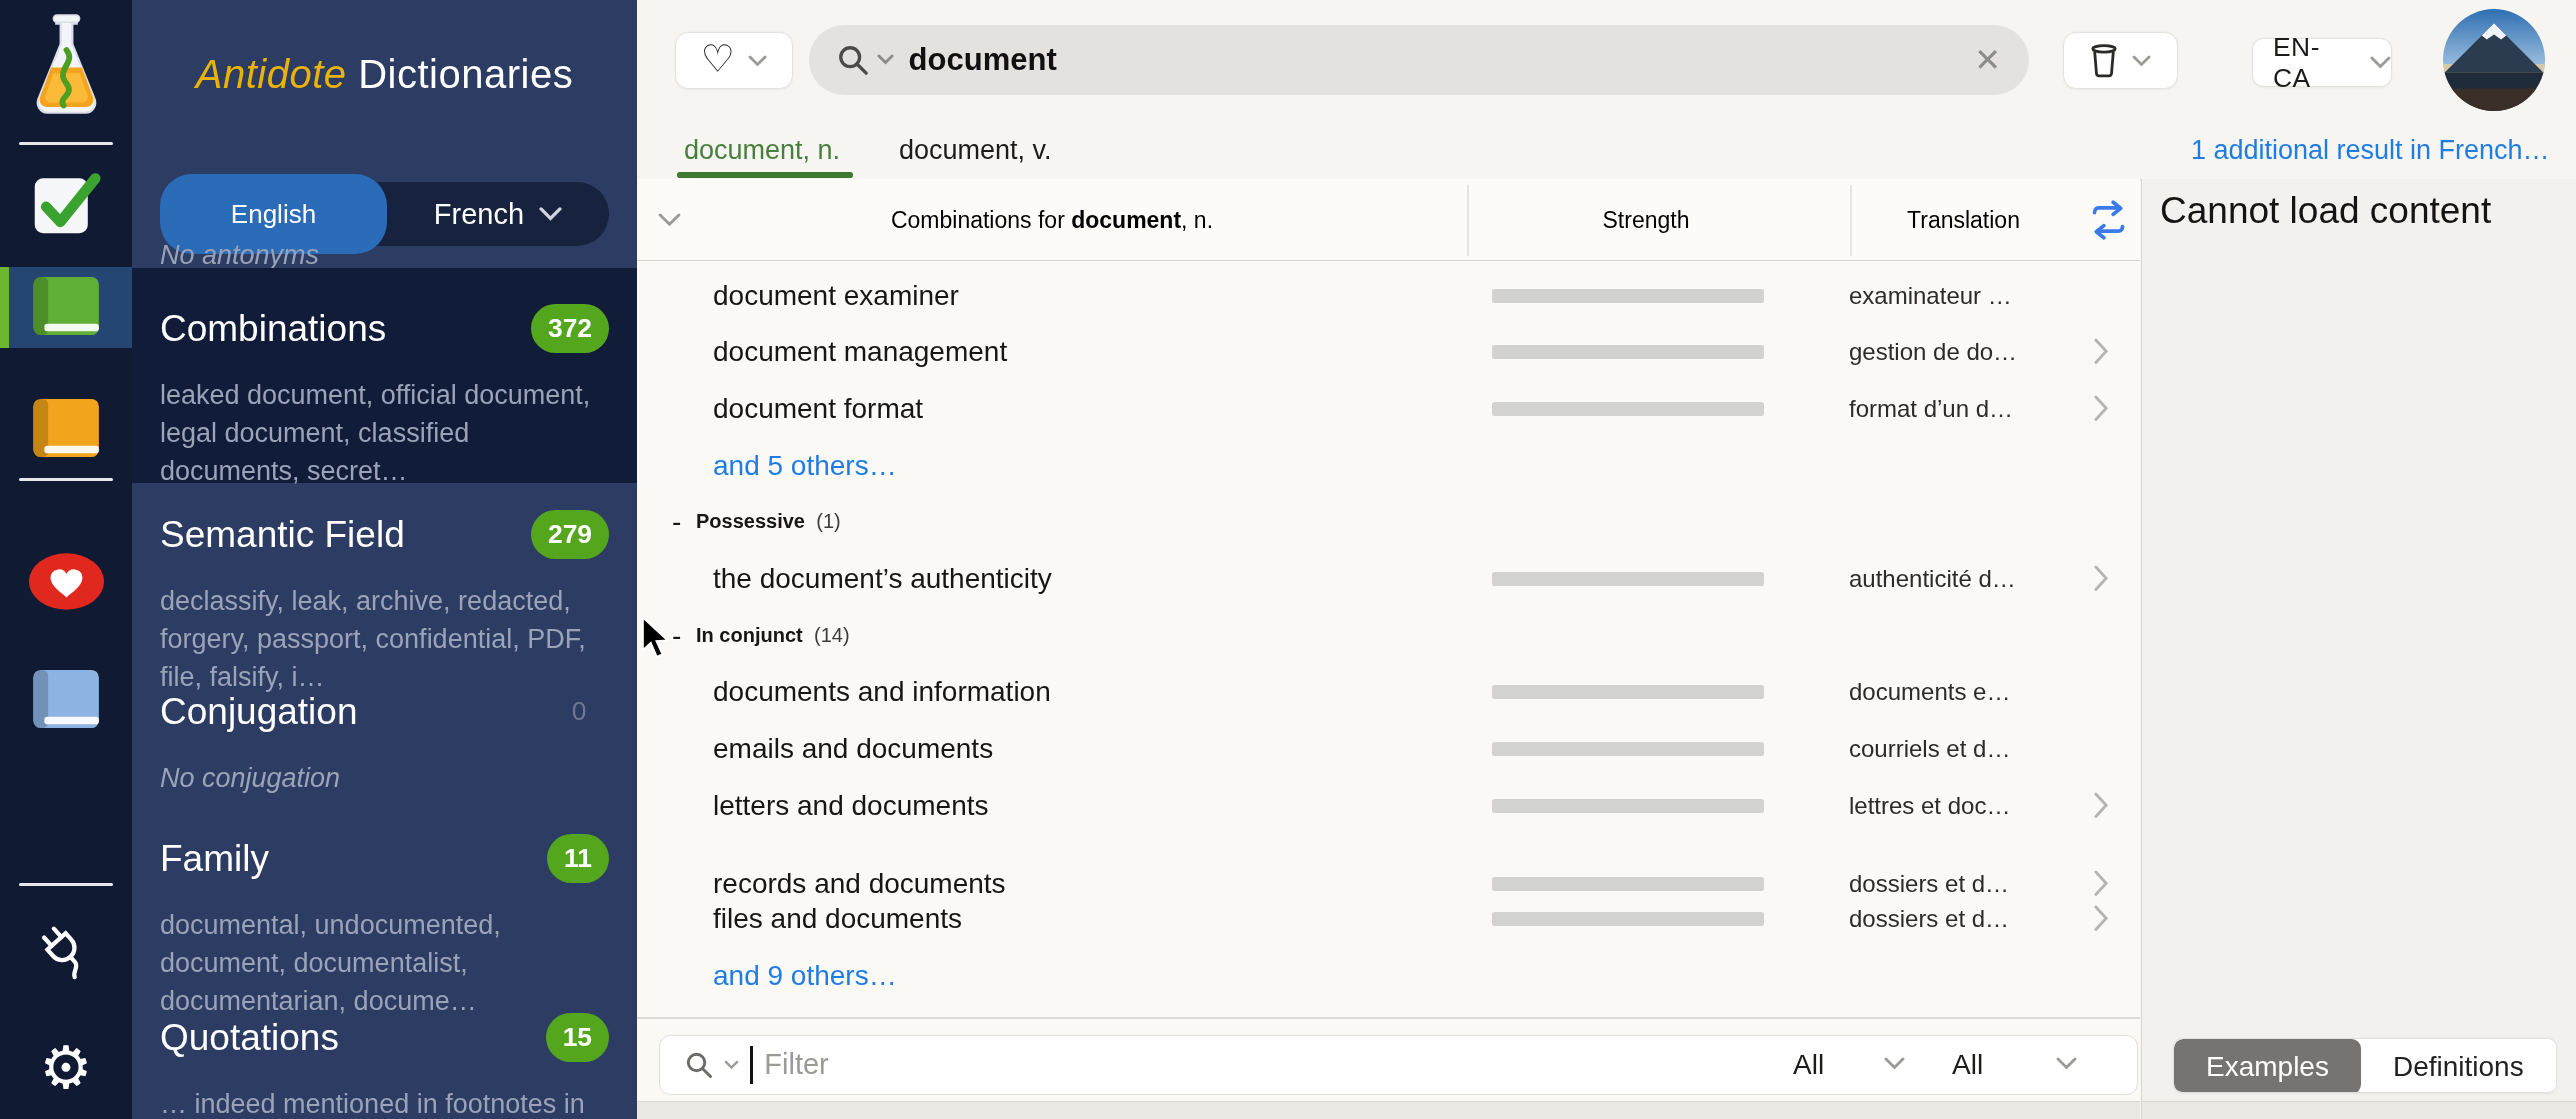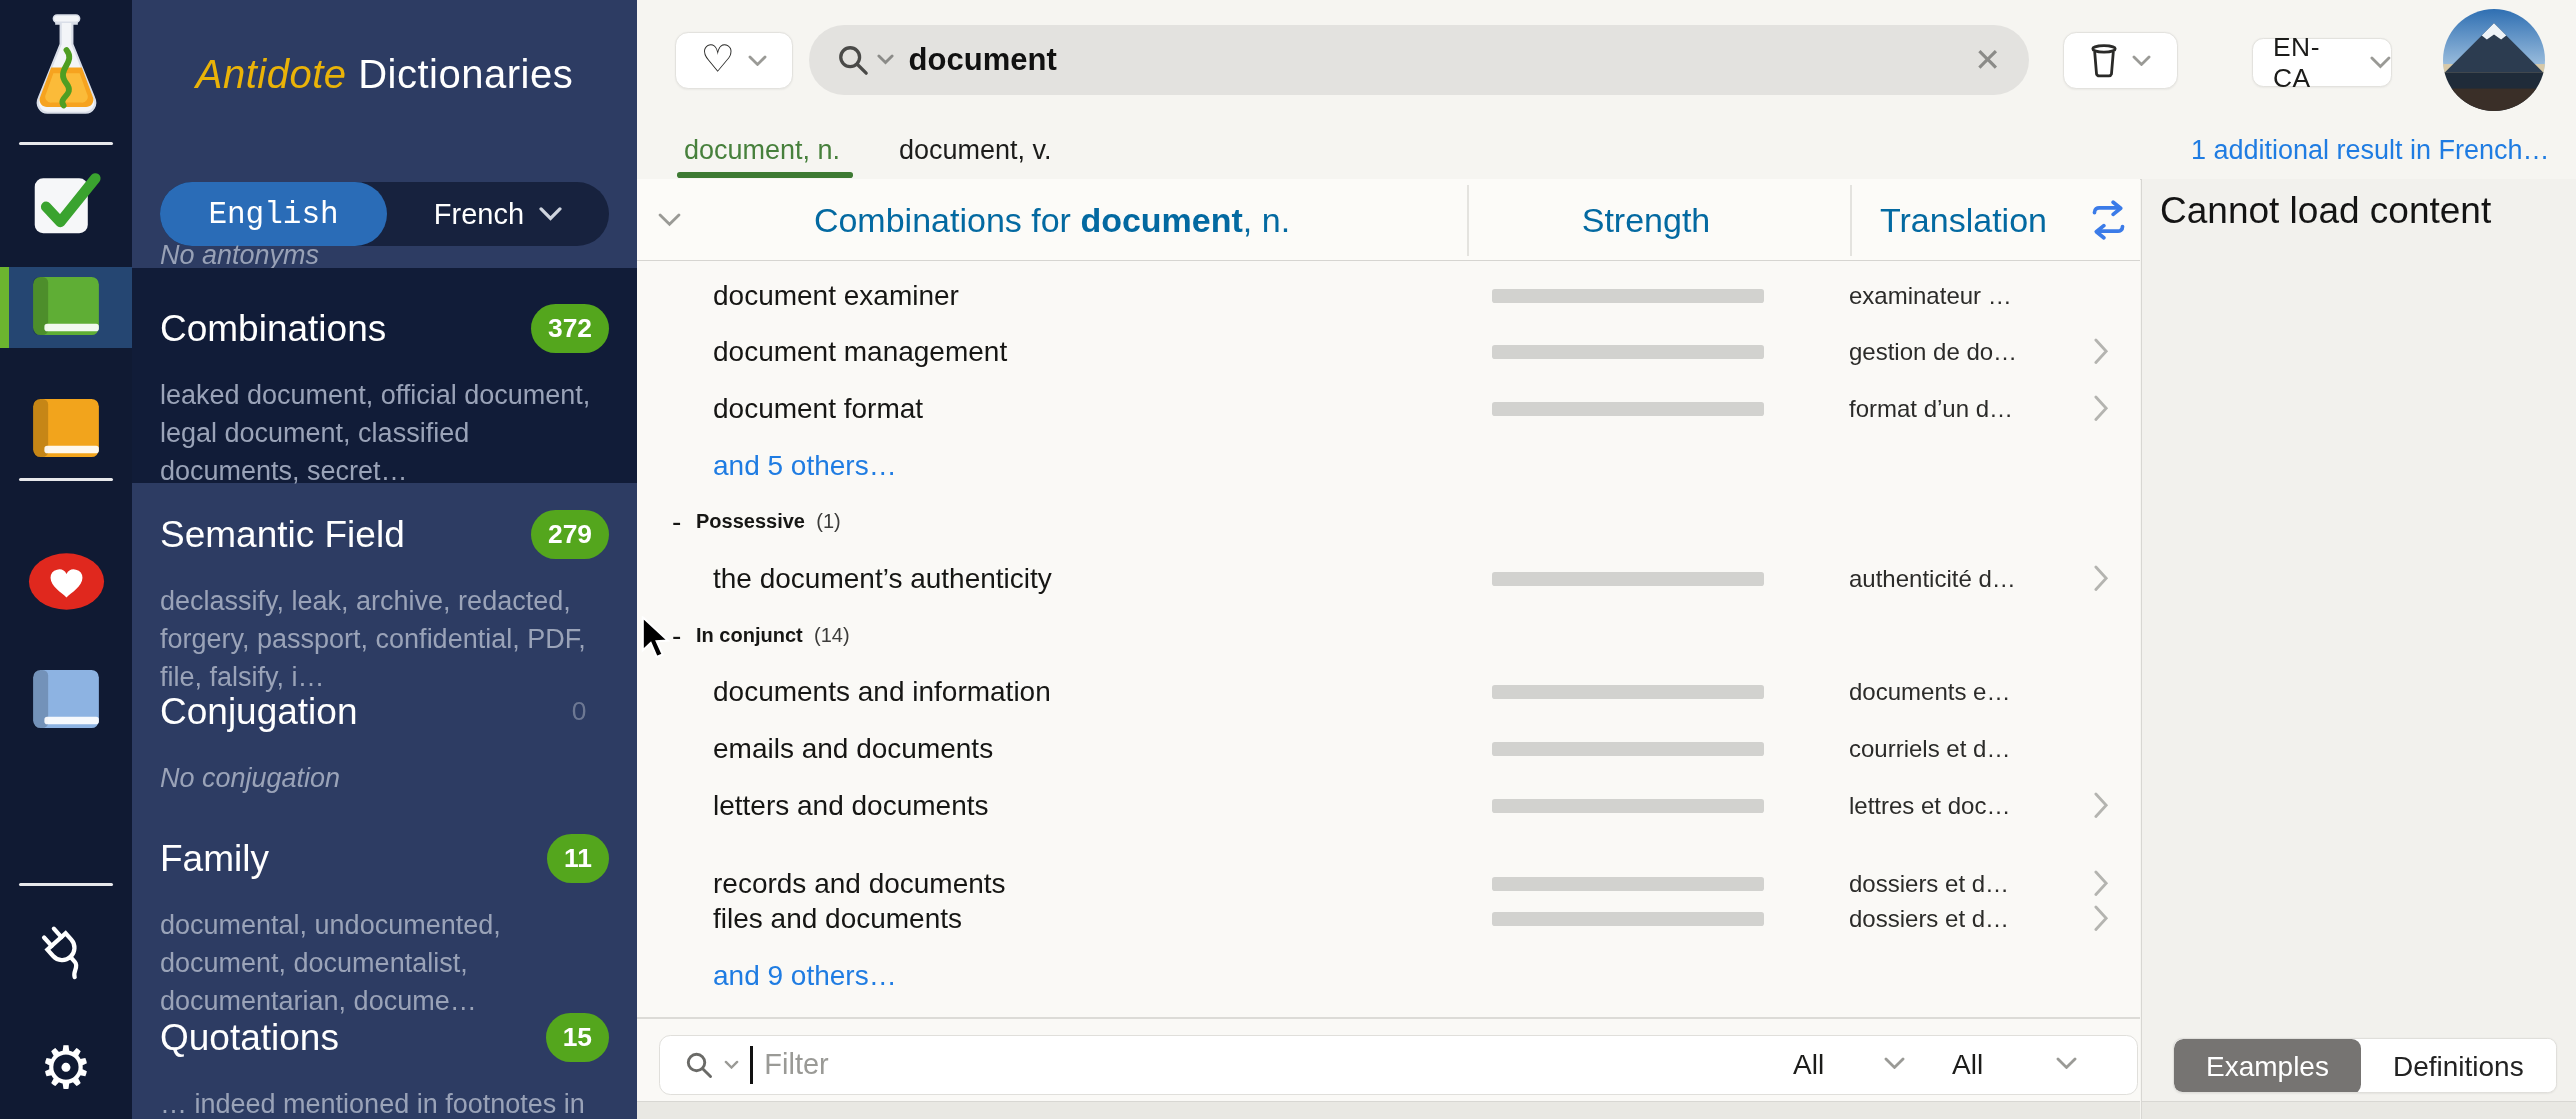--- a/index.html
+++ b/index.html
@@ -14,21 +14,21 @@
   .rail-selected{position:absolute;left:0;width:132px;height:81px;background:#254672;}
   .rail-selected .selbar{position:absolute;left:0;top:0;width:9.4px;height:81px;background:#6cb52f;}
   .gear-glyph{font-family:"DejaVu Sans",sans-serif;font-size:59px;color:#fff;line-height:1;}
 
   
   #sidebar{position:absolute;left:132px;top:0;width:505px;height:1120px;background:#2d3c63;overflow:hidden;}
   #sidebar-title{position:absolute;left:0;top:52px;width:505px;text-align:center;font-size:40px;letter-spacing:0.5px;}
   #sidebar-title .muted{color:#eab308;font-style:italic;}
   #sidebar-title .strong{color:#ffffff;}
   #lang-toggle{position:absolute;left:28px;top:182px;width:449px;height:64px;background:#17223e;border-radius:32px;display:flex;align-items:center;}
-  #lang-english{width:227px;height:64px;background:#2a6cb7;border-radius:32px;display:flex;align-items:center;justify-content:center;color:#fff;font-size:31px;font-family:Liberation Mono, monospace;}
+  #lang-english{width:227px;height:80px;background:#2a6cb7;border-radius:32px;display:flex;align-items:center;justify-content:center;color:#fff;font-size:26px;}
   #lang-french{flex:1;display:flex;align-items:center;justify-content:center;gap:15px;color:#fff;font-size:29px;}
   #no-antonyms{position:absolute;left:28px;top:240px;font-size:27px;font-style:italic;color:#98a1b6;}
   .side-section{position:absolute;left:0;width:505px;padding:0 28px;}
   .side-section.selected{background:#111c38;}
   .side-title-row{display:flex;align-items:center;justify-content:space-between;}
   .side-title{color:#fff;font-size:37px;}
   .side-badge{min-width:60px;height:49px;padding:0 17px;background:#54a61d;border-radius:26.4px;color:#fff;font-size:26.4px;font-weight:bold;display:flex;align-items:center;justify-content:center;}
   .side-badge.zero{background:transparent;color:#6d7893;font-weight:normal;padding:0 9.4px;}
   .side-preview{margin-top:23px;color:#9aa3b8;font-size:27px;line-height:38px;}
   .side-preview.italic{font-style:italic;}
@@ -50,21 +50,21 @@
   #tabsrow{position:absolute;left:637px;top:123px;width:1939px;height:57px;background:#f6f5f1;border-bottom:1.9px solid #d9d8d4;}
   .tab{position:absolute;top:0;height:55px;display:flex;align-items:center;font-size:27px;color:#1c1c1a;}
   .tab.active{color:#47803c;}
   #tab-underline{position:absolute;left:40px;top:49px;width:176px;height:5.7px;background:#3e7a33;border-radius:2.8px;}
   #additional-result{position:absolute;right:26.4px;top:0;height:55px;display:flex;align-items:center;font-size:27px;color:#1f7ce2;}
 
   
   #table{position:absolute;left:637px;top:179px;width:1503px;height:941px;background:#faf9f6;}
   #thead{position:absolute;left:0;top:0;width:1503px;height:82px;background:#fcfbf8;border-bottom:1.9px solid #d6d5d1;}
   .th-div{position:absolute;top:5.7px;height:71px;width:1.9px;background:#e4e3df;}
-  .th-label{position:absolute;top:0;height:82px;display:flex;align-items:center;justify-content:center;font-size:34px;color:#0369a1;}
+  .th-label{position:absolute;top:0;height:82px;display:flex;align-items:center;justify-content:center;font-size:23px;color:#000000;}
   #th-collapse{position:absolute;left:21px;top:0;height:82px;display:flex;align-items:center;}
   #th-swap{position:absolute;left:1450px;top:21px;}
   .trow{position:absolute;left:0;width:1503px;height:57px;}
   .trow .phrase{position:absolute;left:76px;top:0;height:57px;display:flex;align-items:center;font-size:28px;color:#161614;}
   .trow .more-link{position:absolute;left:76px;top:0;height:57px;display:flex;align-items:center;font-size:28px;color:#1f7ce2;}
   .trow .gminus{position:absolute;left:35px;top:0;height:57px;display:flex;align-items:center;font-size:28px;color:#161614;}
   .trow .gname{position:absolute;left:59px;top:0;height:57px;display:flex;align-items:center;font-size:20px;color:#161614;font-weight:bold;}
   .trow .gcount{font-weight:normal;color:#3c3c3a;margin-left:11.3px;}
   .trow .bar{position:absolute;left:855px;top:22px;width:272px;height:14px;background:#d2d2cf;border-radius:2.8px;overflow:hidden;}
   .trow .bar .fill{height:14px;border-radius:2.8px 0 0 2.8px;}

